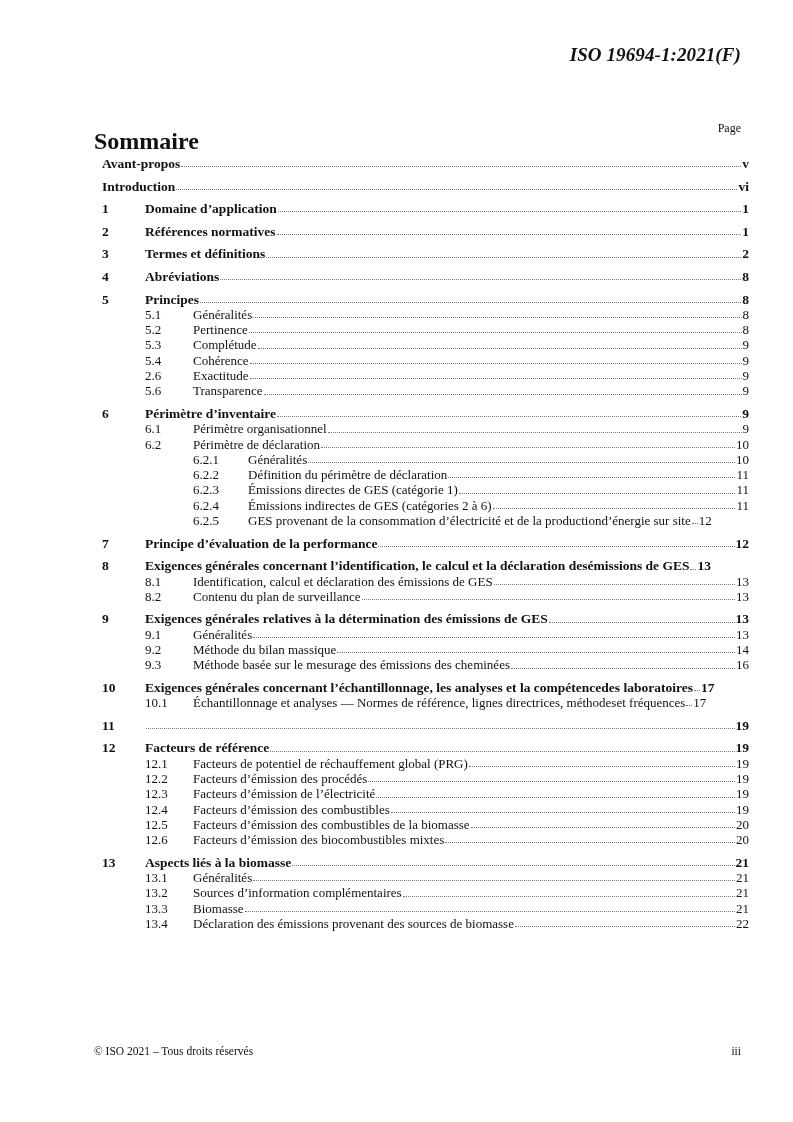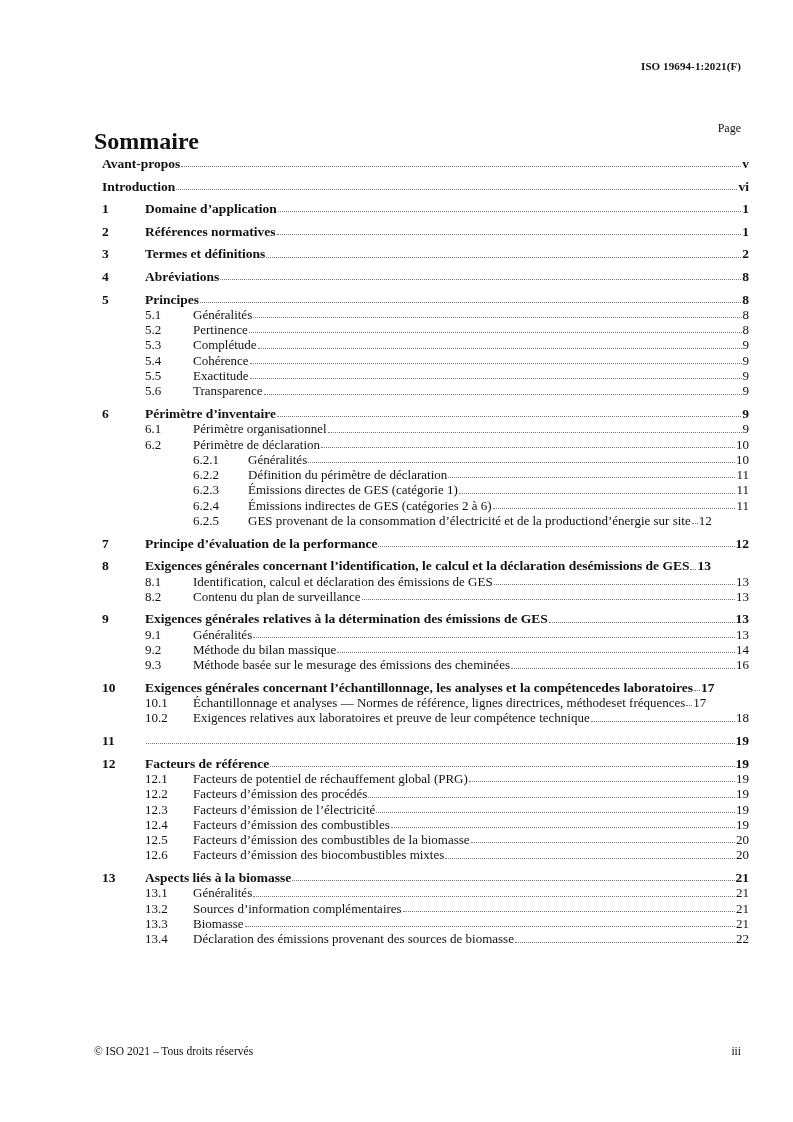--- a/index.html
+++ b/index.html
@@ -1,18 +1,18 @@
 <!DOCTYPE html>
 <html><head>
   <meta charset="utf-8">
   <style>
     html, body { margin: 0; padding: 0; background: #ffffff; }
     body { width: 793px; height: 1122px; position: relative; overflow: hidden;
            font-family: "Liberation Serif", "DejaVu Serif", serif; color: #111; }
-    .doc-id { position: absolute; right: 52px; top: 60px; font-weight: bold; font-size: 11px; letter-spacing: 0.1px; }
+    .doc-id { position: absolute; right: 52px; top: 44px; font-weight: bold; font-size: 19px; letter-spacing: 0.1px; font-style: italic; }
     .title { position: absolute; left: 94px; top: 128px; font-weight: bold; font-size: 24px; }
     .page-label { position: absolute; right: 52px; top: 121px; font-size: 12px; }
     .toc { position: absolute; left: 94px; top: 156px; width: 647px; font-size: 13px; margin-left: 8px; }
     .entry { display: flex; align-items: flex-end; line-height: 15.3px; }
     .entry .num { flex: 0 0 auto; }
     .entry .txt { flex: 0 1 auto; }
     .entry .dots { flex: 1 1 auto; border-bottom: 1px dotted #777; margin: 0 1px 4px 1px; min-width: 6px; }
     .entry .pg { flex: 0 0 auto; text-align: right; }
     .lvl0 .num { width: 0; }
     .lvl1 .num { width: 43px; }
@@ -93,21 +93,21 @@
       <span class="dots"></span>
       <span class="pg">9</span>
     </div>
     <div class="entry lvl2">
       <span class="num">5.4</span>
       <span class="txt">Cohérence</span>
       <span class="dots"></span>
       <span class="pg">9</span>
     </div>
     <div class="entry lvl2">
-      <span class="num">5.5</span>
+      <span class="num">2.6</span>
       <span class="txt">Exactitude</span>
       <span class="dots"></span>
       <span class="pg">9</span>
     </div>
     <div class="entry lvl2">
       <span class="num">5.6</span>
       <span class="txt">Transparence</span>
       <span class="dots"></span>
       <span class="pg">9</span>
     </div>
@@ -232,26 +232,20 @@
       <span class="num">10.1</span>
       <span class="txt-wrap">
         <span>Échantillonnage et analyses — Normes de référence, lignes directrices, méthodes</span>
         <span class="line2">
           <span>et fréquences</span>
           <span class="dots"></span>
           <span class="pg">17</span>
         </span>
       </span>
     </div>
-    <div class="entry lvl2">
-      <span class="num">10.2</span>
-      <span class="txt">Exigences relatives aux laboratoires et preuve de leur compétence technique</span>
-      <span class="dots"></span>
-      <span class="pg">18</span>
-    </div>
     <div class="entry lvl1 bold gap-top">
       <span class="num">11</span>
       <span class="dots"></span>
       <span class="pg">19</span>
     </div>
     <div class="entry lvl1 bold gap-top">
       <span class="num">12</span>
       <span class="txt">Facteurs de référence</span>
       <span class="dots"></span>
       <span class="pg">19</span>

